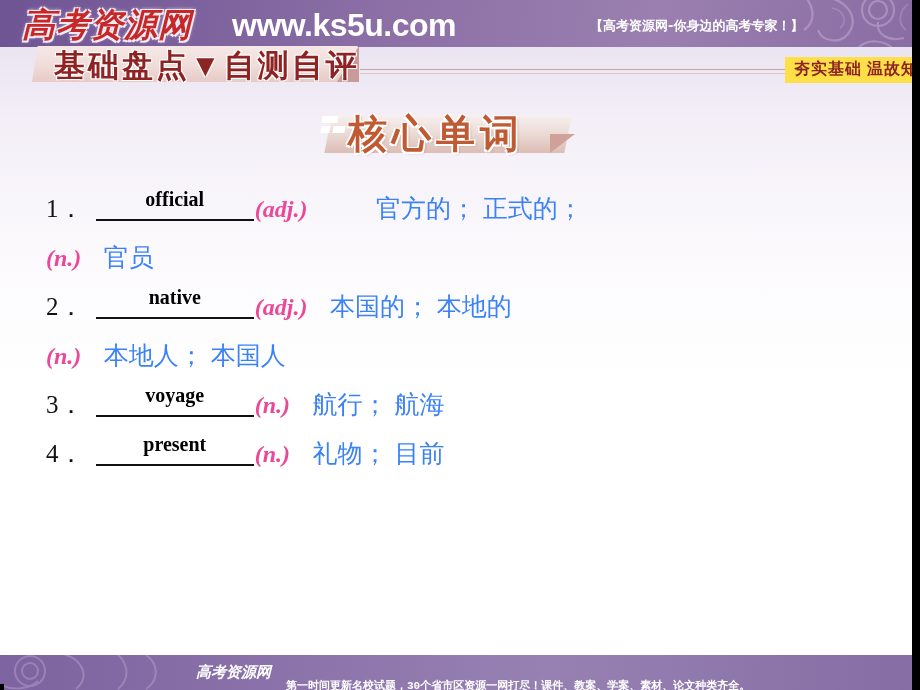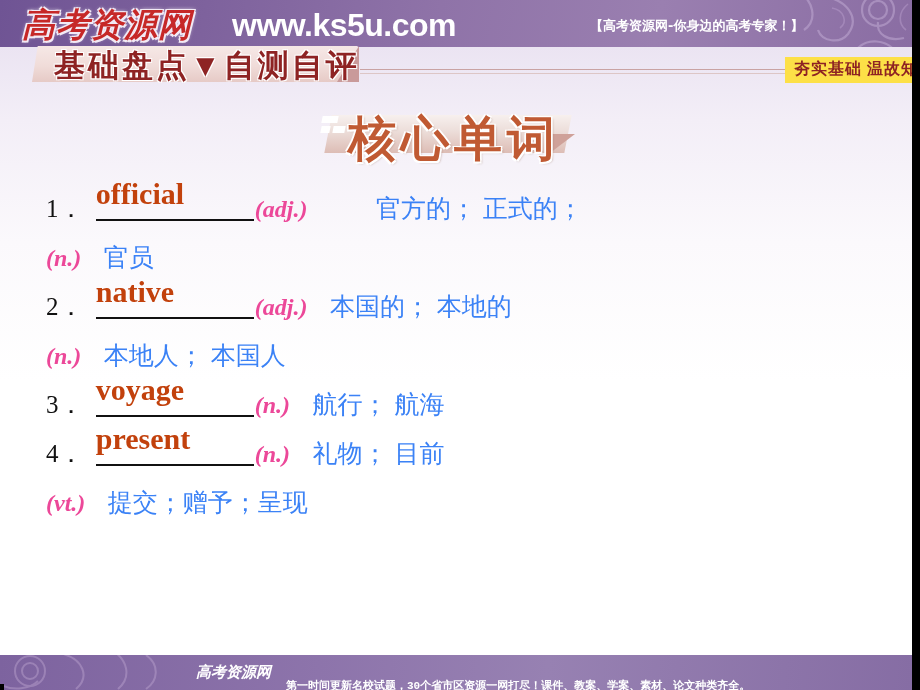--- a/index.html
+++ b/index.html
@@ -195,21 +195,21 @@
     transform: skewX(-11deg);
   }
   .chip-a { left: 4px;  top: 8px;  width: 16px; height: 7px; }
   .chip-b { left: 3px;  top: 18px; width: 9px;  height: 7px; }
   .chip-c { left: 15px; top: 18px; width: 12px; height: 7px; }
   .mainbar-text {
     position: absolute;
     left: 30px;
     top: -1px;
     font-family: "Liberation Serif", "DejaVu Serif", serif;
-    font-size: 48px;
+    font-size: 39px;
     font-weight: bold;
     color: #c05a33;
     letter-spacing: 5px;
     white-space: nowrap;
     text-shadow:
       -1.5px -1.5px 0 #ffffff, 1.5px -1.5px 0 #ffffff,
       -1.5px 1.5px 0 #ffffff, 1.5px 1.5px 0 #ffffff,
       2px 2px 2px rgba(130,80,60,.35);
   }
 
@@ -240,24 +240,25 @@
     border-bottom: 2px solid #111111;
     height: 30px;
     vertical-align: -4px;
     margin: 0 1px 0 2px;
   }
   .answer {
     position: absolute;
     left: 0;
     right: 0;
     bottom: 10px;
-    font-family: "Liberation Serif", "DejaVu Serif", serif;
-    font-size: 30px;
-    font-weight: bold;
-    color: #c2410c;
+    text-align: center;
+    font-family: "Liberation Serif", "DejaVu Serif", serif;
+    font-size: 20px;
+    font-weight: bold;
+    color: #000000;
     line-height: 1;
   }
   .pos {
     font-weight: bold;
     font-style: italic;
     font-size: 24px;
     color: #ec4899;
   }
   .cn {
     font-family: Liberation Sans, sans-serif;
@@ -410,25 +411,20 @@
     </div>
 
     <div class="wline">
       <span class="num">4．</span>
       <span class="blank">
         <span class="answer">present</span>
       </span><span class="pos">(n.)</span>
       <span class="gap-sm"></span>
       <span class="cn">礼物；  目前</span>
     </div>
-    <div class="wline">
-      <span class="pos">(vt.)</span>
-      <span class="gap-sm"></span>
-      <span class="cn">提交；赠予；呈现</span>
-    </div>
 
   </div>
 
   <div class="footer-band">
     <svg class="footer-swirls" viewBox="0 0 220 48" preserveAspectRatio="none">
       <g fill="none" stroke="#bda5d0" stroke-width="2">
         <circle cx="30" cy="24" r="15"></circle>
         <circle cx="30" cy="24" r="8"></circle>
         <path d="M60 6 C84 12 90 30 76 42"></path>
         <path d="M0 38 C14 44 30 42 38 34"></path>

